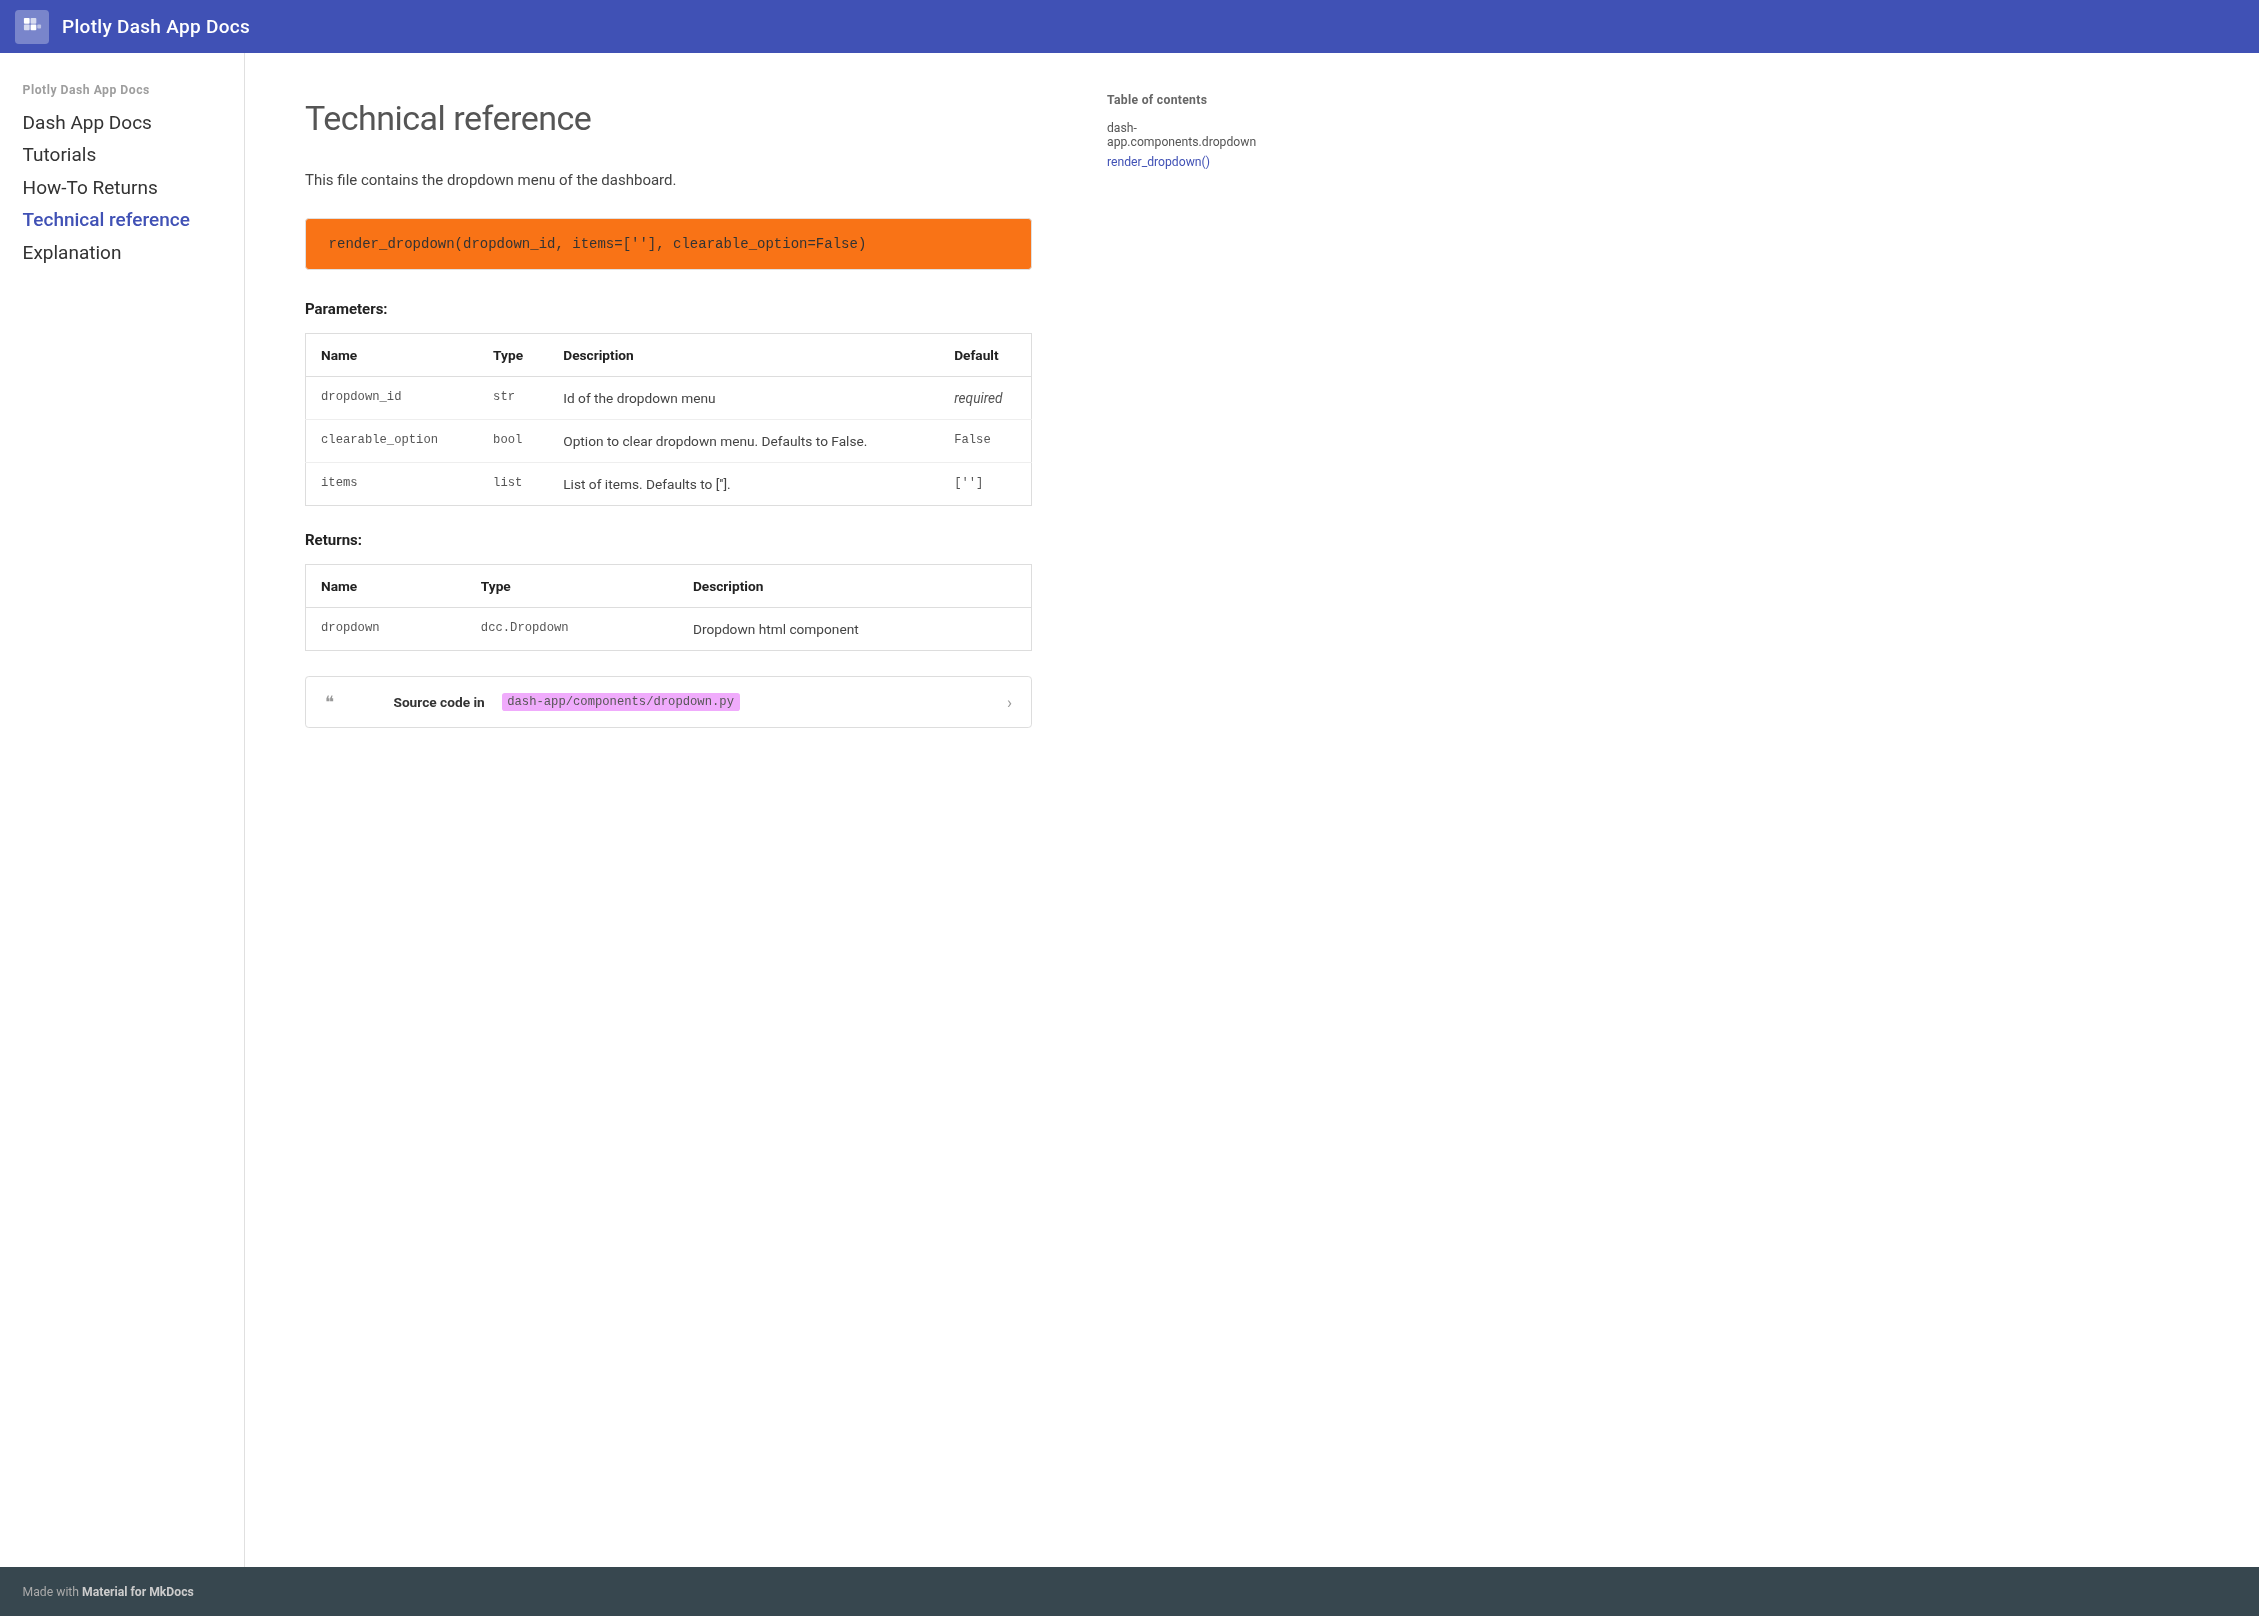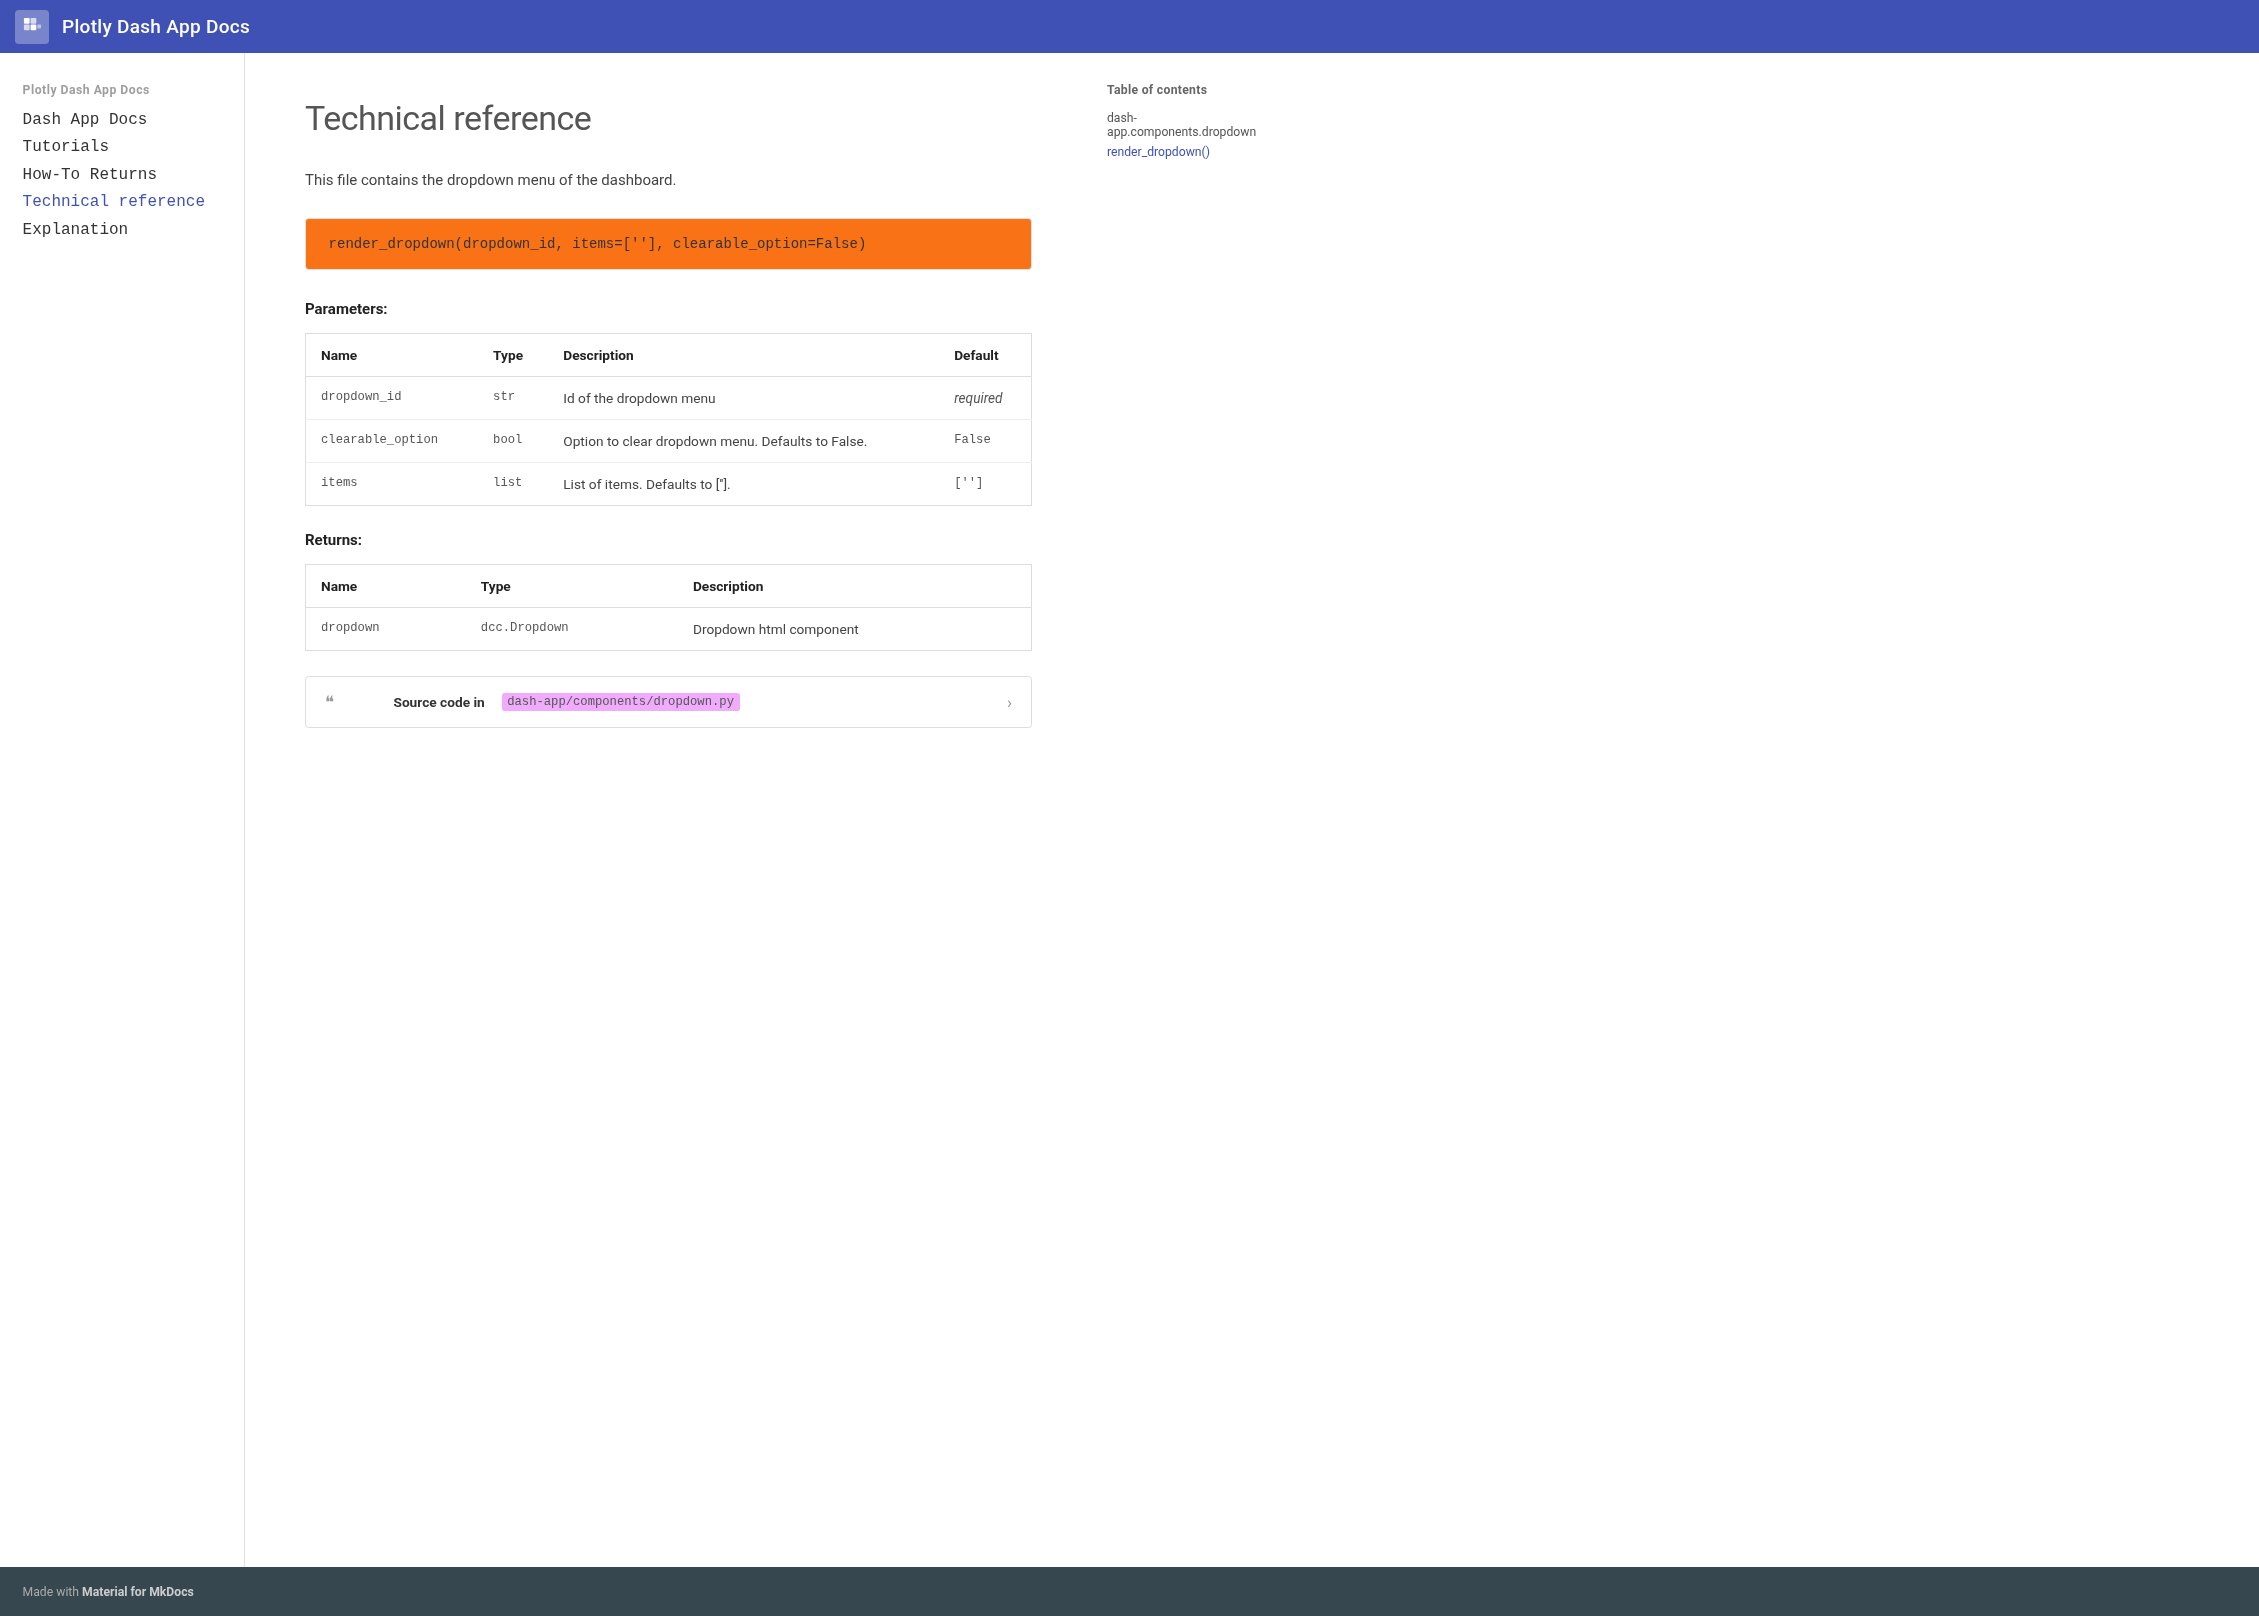--- a/index.html
+++ b/index.html
@@ -53,23 +53,22 @@
       font-weight: 700;
       letter-spacing: 0.5px;
       margin-bottom: 9.4px;
       text-transform: none;
     }
     .sidebar-item {
       display: block;
       padding: 4.7px 0;
       color: #333;
       text-decoration: none;
-      font-size: 16px;
+      font-size: 19px;
       cursor: pointer;
-      font-family: Liberation Mono, monospace;
     }
     .sidebar-item.active {
       color: #4051b5;
       font-weight: 500;
     }
 
     
     #main {
       flex: 1;
       padding: 45px 60px 60px 60px;
@@ -185,21 +184,21 @@
     }
     .source-code-chevron {
       color: #999;
       font-size: 17px;
     }
 
     
     #toc {
       width: 207px;
       min-width: 207px;
-      padding: 30px 15px;
+      padding: 40px 15px;
       font-size: 12.2px;
     }
     .toc-title {
       font-size: 12.2px;
       font-weight: 700;
       color: #666;
       margin-bottom: 11.3px;
       letter-spacing: 0.3px;
     }
     .toc-item {

